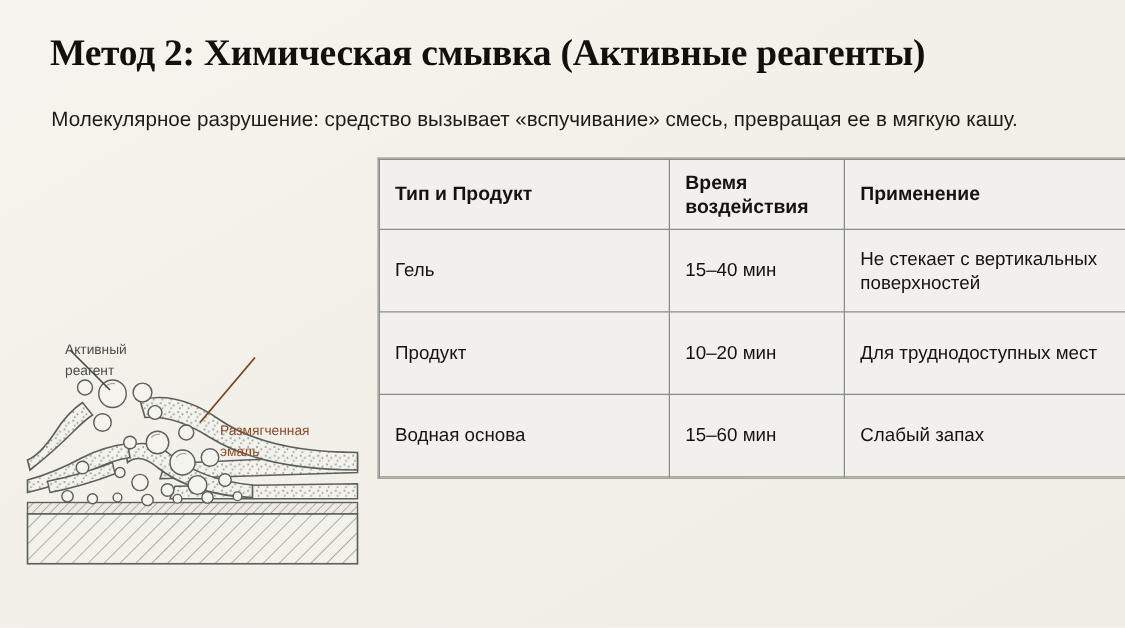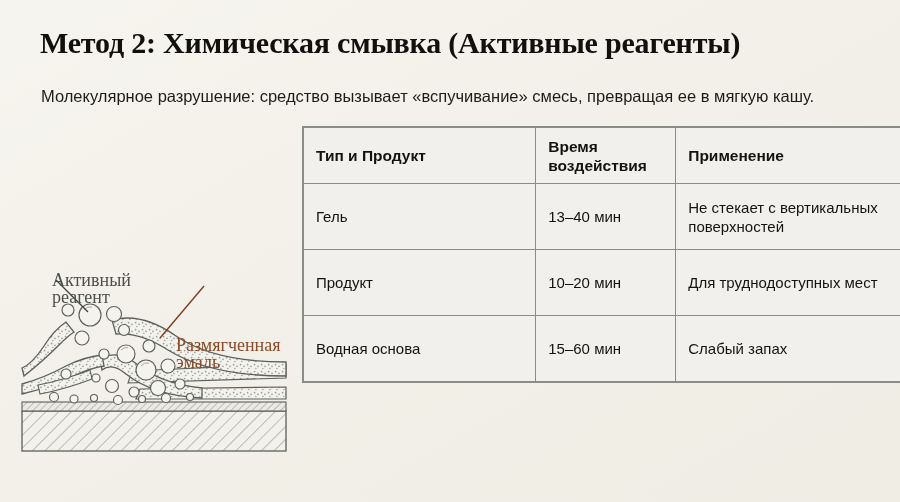--- a/index.html
+++ b/index.html
@@ -93,23 +93,23 @@
     position: absolute;
     left: 8px;
     top: 258px;
     width: 292px;
     height: 230px;
   }
   .diagram svg { display: block; }
 
   .lbl {
     position: absolute;
-    font-size: 18px;
+    font-size: 11px;
     line-height: 17px;
-    font-family: Liberation Serif, serif;
+    font-family: Liberation Sans, sans-serif;
     white-space: pre-line;
   }
   .lbl-reagent {
     left: 44px;
     top: 14px;
     color: #4c4f4c;
   }
   .lbl-enamel {
     left: 168px;
     top: 34px;
@@ -227,21 +227,21 @@
         <tr>
           <th>Тип и Продукт</th>
           <th class="time-cell" style="white-space:pre-line;">Время
 воздействия</th>
           <th>Применение</th>
         </tr>
       </thead>
       <tbody>
         <tr>
           <td>Гель</td>
-          <td class="time-cell">13–40 мин</td>
+          <td class="time-cell">15–40 мин</td>
           <td>Не стекает с вертикальных поверхностей</td>
         </tr>
         <tr>
           <td>Продукт</td>
           <td class="time-cell">10–20 мин</td>
           <td>Для труднодоступных мест</td>
         </tr>
         <tr>
           <td>Водная основа</td>
           <td class="time-cell">15–60 мин</td>

